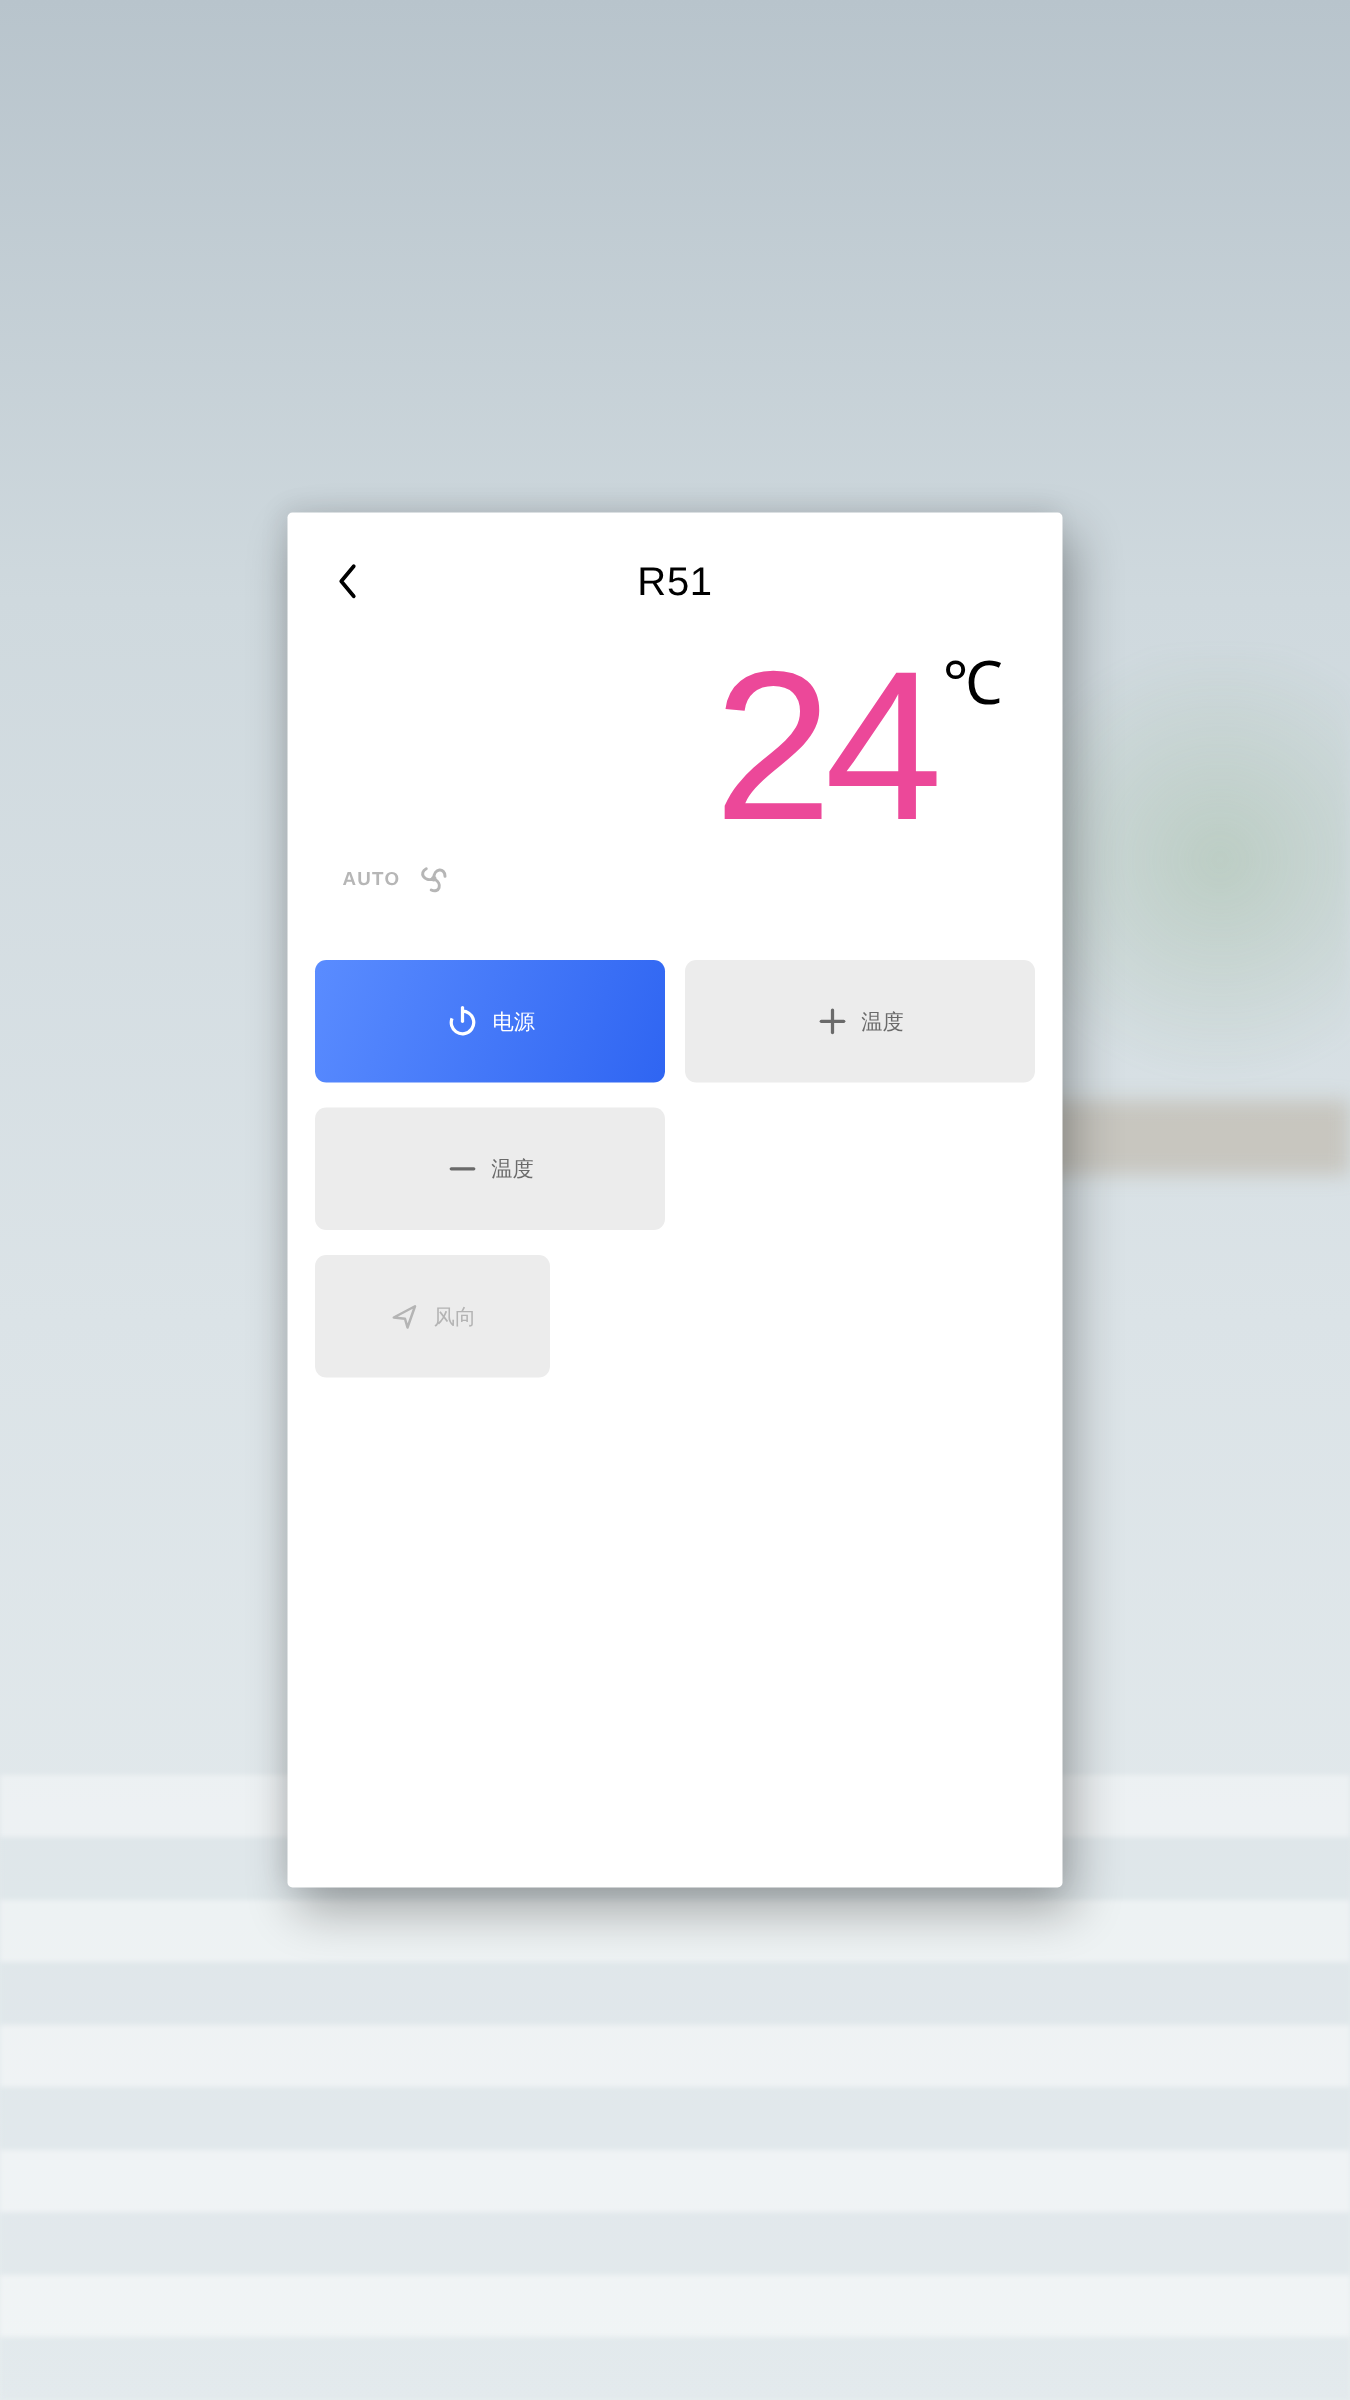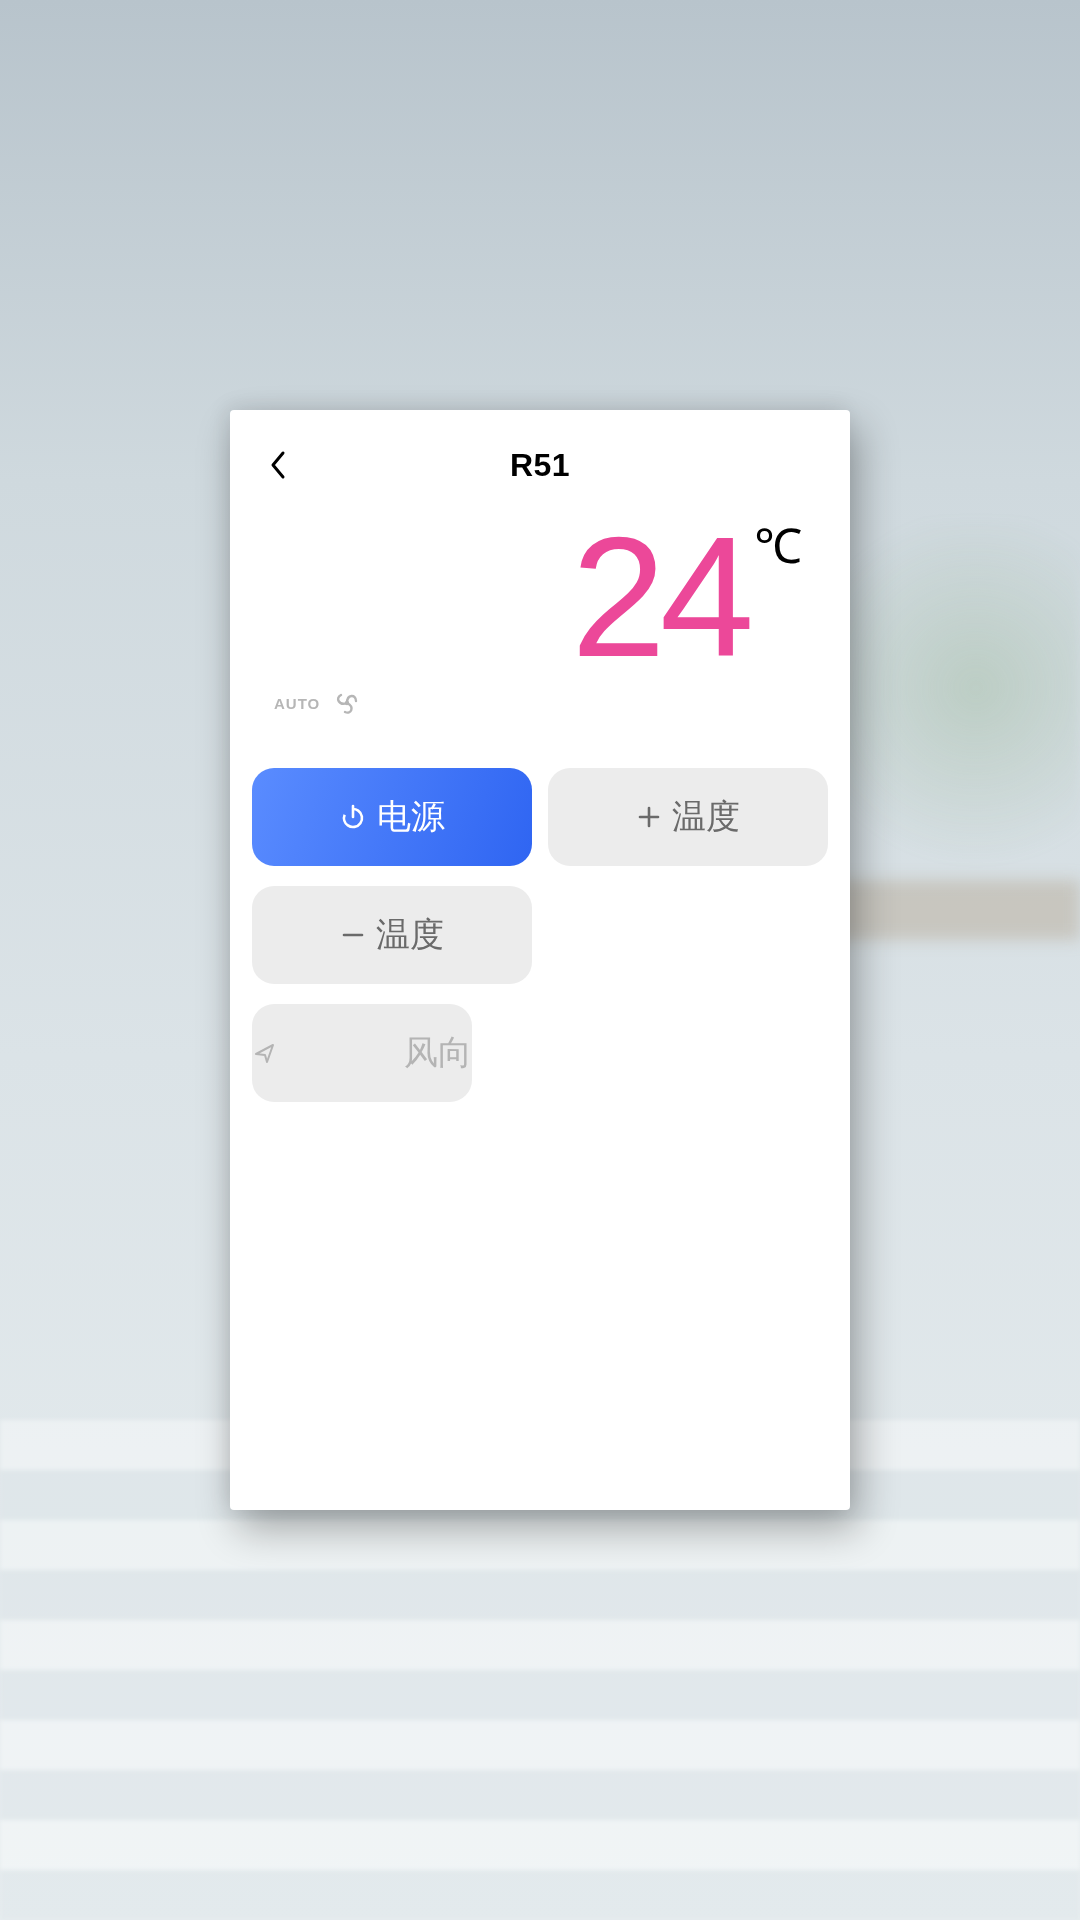--- a/index.html
+++ b/index.html
@@ -59,21 +59,21 @@
   }
   .back {
     position: absolute;
     left: 6px;
     width: 40px; height: 40px;
     display: flex; align-items: center; justify-content: center;
     cursor: pointer;
   }
   .title {
     font-size: 32px;
-    font-weight: 700;
+    font-weight: 400;
     color: #000;
     letter-spacing: .5px;
   }
 
   .display {
     position: relative;
     height: 230px;
     margin-top: 10px;
   }
   .temp-wrap {
@@ -117,45 +117,45 @@
   .grid {
     margin-top: 8px;
     display: grid;
     grid-template-columns: 1fr 1fr;
     gap: 20px 16px;
   }
 
   .btn {
     height: 98px;
     border: none;
-    border-radius: 22px;
+    border-radius: 9px;
     background: #ececec;
     color: #6a6a6a;
-    font-size: 34px;
+    font-size: 17px;
     display: flex;
     align-items: center;
     justify-content: center;
     gap: 10px;
     cursor: pointer;
     font-family: inherit;
   }
   .btn.active {
     background: linear-gradient(110deg, #5a8cff 0%, #2f65f2 100%);
     color: #ffffff;
   }
   .btn span.lbl { font-weight: 400; }
   .btn.dim { color: #b4b4b4; }
 
   .row3 {
     display: flex;
     justify-content: space-between;
     margin-top: 20px;
     gap: 16px;
   }
-  .row3 .btn { width: 220px; justify-content: space-between; }
+  .row3 .btn { width: 188px; }
 
   .ic { display:inline-flex; }
 </style>
 </head>
 <body>
 
 <div class="bg-plant"></div>
 <div class="bg-shelf"></div>
 <div class="bg-floor"></div>
 

